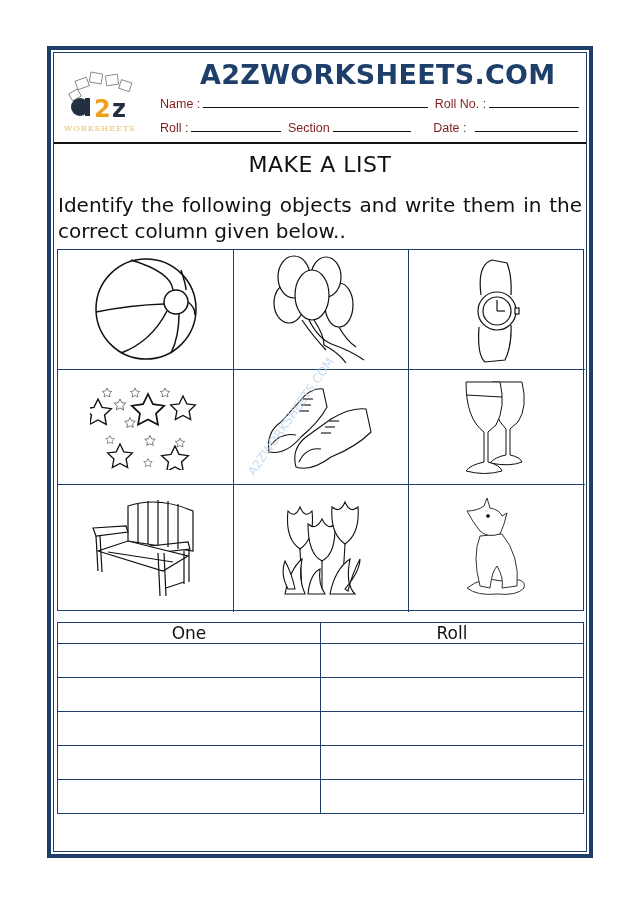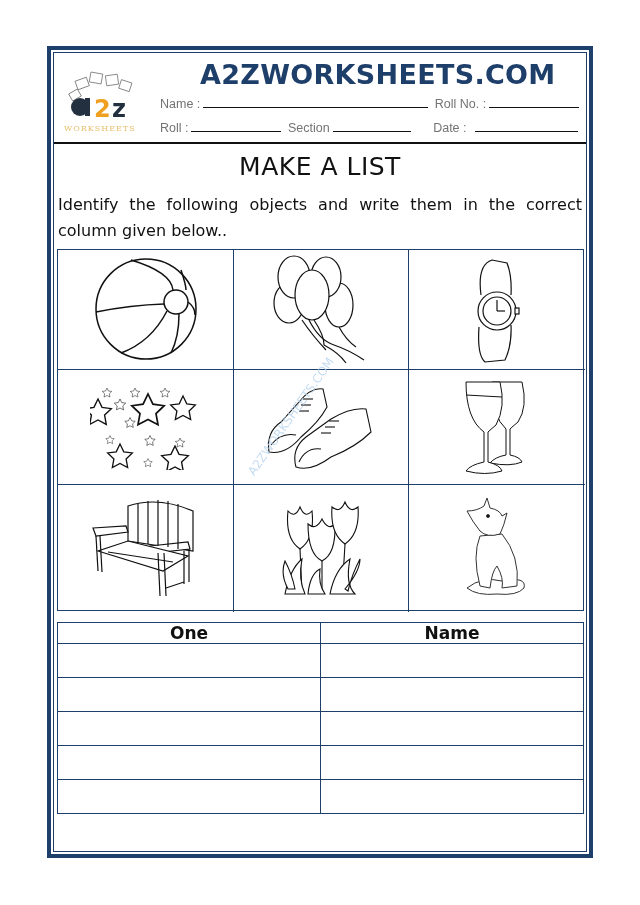--- a/index.html
+++ b/index.html
@@ -14,33 +14,33 @@
     position: absolute; left: 53px; top: 52px; width: 534px; height: 800px;
     border: 1px solid #1f3f6b;
   }
 
   .header { position: absolute; left: 54px; top: 53px; width: 532px; height: 91px; border-bottom: 2px solid #111; }
   .logo { position: absolute; left: 8px; top: 16px; width: 84px; height: 66px; }
   .site-title {
     position: absolute; left: 146px; top: 6px; font-family: "DejaVu Sans", sans-serif;
     font-weight: bold; font-size: 27px; color: #1f3f6b; letter-spacing: 0.3px;
   }
-  .field-row { position: absolute; left: 106px; font-family: "Liberation Sans", sans-serif; font-size: 12.5px; color: #737373; white-space: nowrap; }
+  .field-row { position: absolute; left: 106px; font-family: "Liberation Sans", sans-serif; font-size: 12.5px; color: #7f1d1d; white-space: nowrap; }
   .field-row.r1 { top: 43px; }
   .field-row.r2 { top: 67px; }
   .field { display: inline-block; }
   .blank { display: inline-block; border-bottom: 1px solid #111; height: 12px; vertical-align: baseline; margin: 0 3px; }
 
   .title {
     position: absolute; left: 54px; top: 152px; width: 532px; text-align: center;
-    font-family: "DejaVu Sans", sans-serif; font-size: 25px; color: #111; letter-spacing: 0.5px;
+    font-family: "DejaVu Sans", sans-serif; font-size: 22px; color: #111; letter-spacing: 0.5px;
   }
   .instruction {
     position: absolute; left: 58px; top: 192px; width: 524px;
-    font-family: "DejaVu Sans", sans-serif; font-size: 16px; line-height: 26px; color: #111;
+    font-family: "DejaVu Sans", sans-serif; font-size: 20px; line-height: 26px; color: #111;
     text-align: justify; text-align-last: left;
   }
 
   .grid {
     position: absolute; left: 57px; top: 249px; width: 527px; height: 362px;
     display: grid; grid-template-columns: 176px 175px 176px; grid-template-rows: 120px 115px 127px;
     border: 1.5px solid #1f3f6b;
   }
   .cell { border-right: 1.5px solid #1f3f6b; border-bottom: 1.5px solid #1f3f6b; display: flex; align-items: center; justify-content: center; }
   .cell.last-col { border-right: none; }
@@ -50,21 +50,21 @@
   .watermark {
     position: absolute; left: 245px; top: 470px; transform: rotate(-55deg); transform-origin: left top;
     font-family: "DejaVu Sans", sans-serif; font-size: 12px; color: #b8d4ee; opacity: 0.8; white-space: nowrap;
   }
 
   .answer-table {
     position: absolute; left: 57px; top: 622px; width: 527px; border-collapse: collapse;
   }
   .answer-table th, .answer-table td { border: 1.5px solid #1f3f6b; }
   .answer-table th {
-    height: 20px; font-family: "DejaVu Sans", sans-serif; font-weight: bold; font-size: 17px; color: #111;
+    height: 20px; font-family: "DejaVu Sans", sans-serif; font-weight: normal; font-size: 17px; color: #111;
   }
   .answer-table td { height: 34px; }
   .answer-table col.c1 { width: 263px; }
 </style>
 </head>
 <body>
 
 <div class="page-outer"></div>
 <div class="page-inner"></div>
 
@@ -245,21 +245,21 @@
 <div class="watermark">A2ZWORKSHEETS.COM</div>
 
 <table class="answer-table">
   <colgroup>
       <col class="c1">
       <col>
     </colgroup>
   <thead>
     <tr>
       <th>One</th>
-      <th>Name</th>
+      <th>Roll</th>
     </tr>
   </thead>
   <tbody>
     <tr>
       <td></td>
       <td></td>
     </tr>
     <tr>
       <td></td>
       <td></td>

